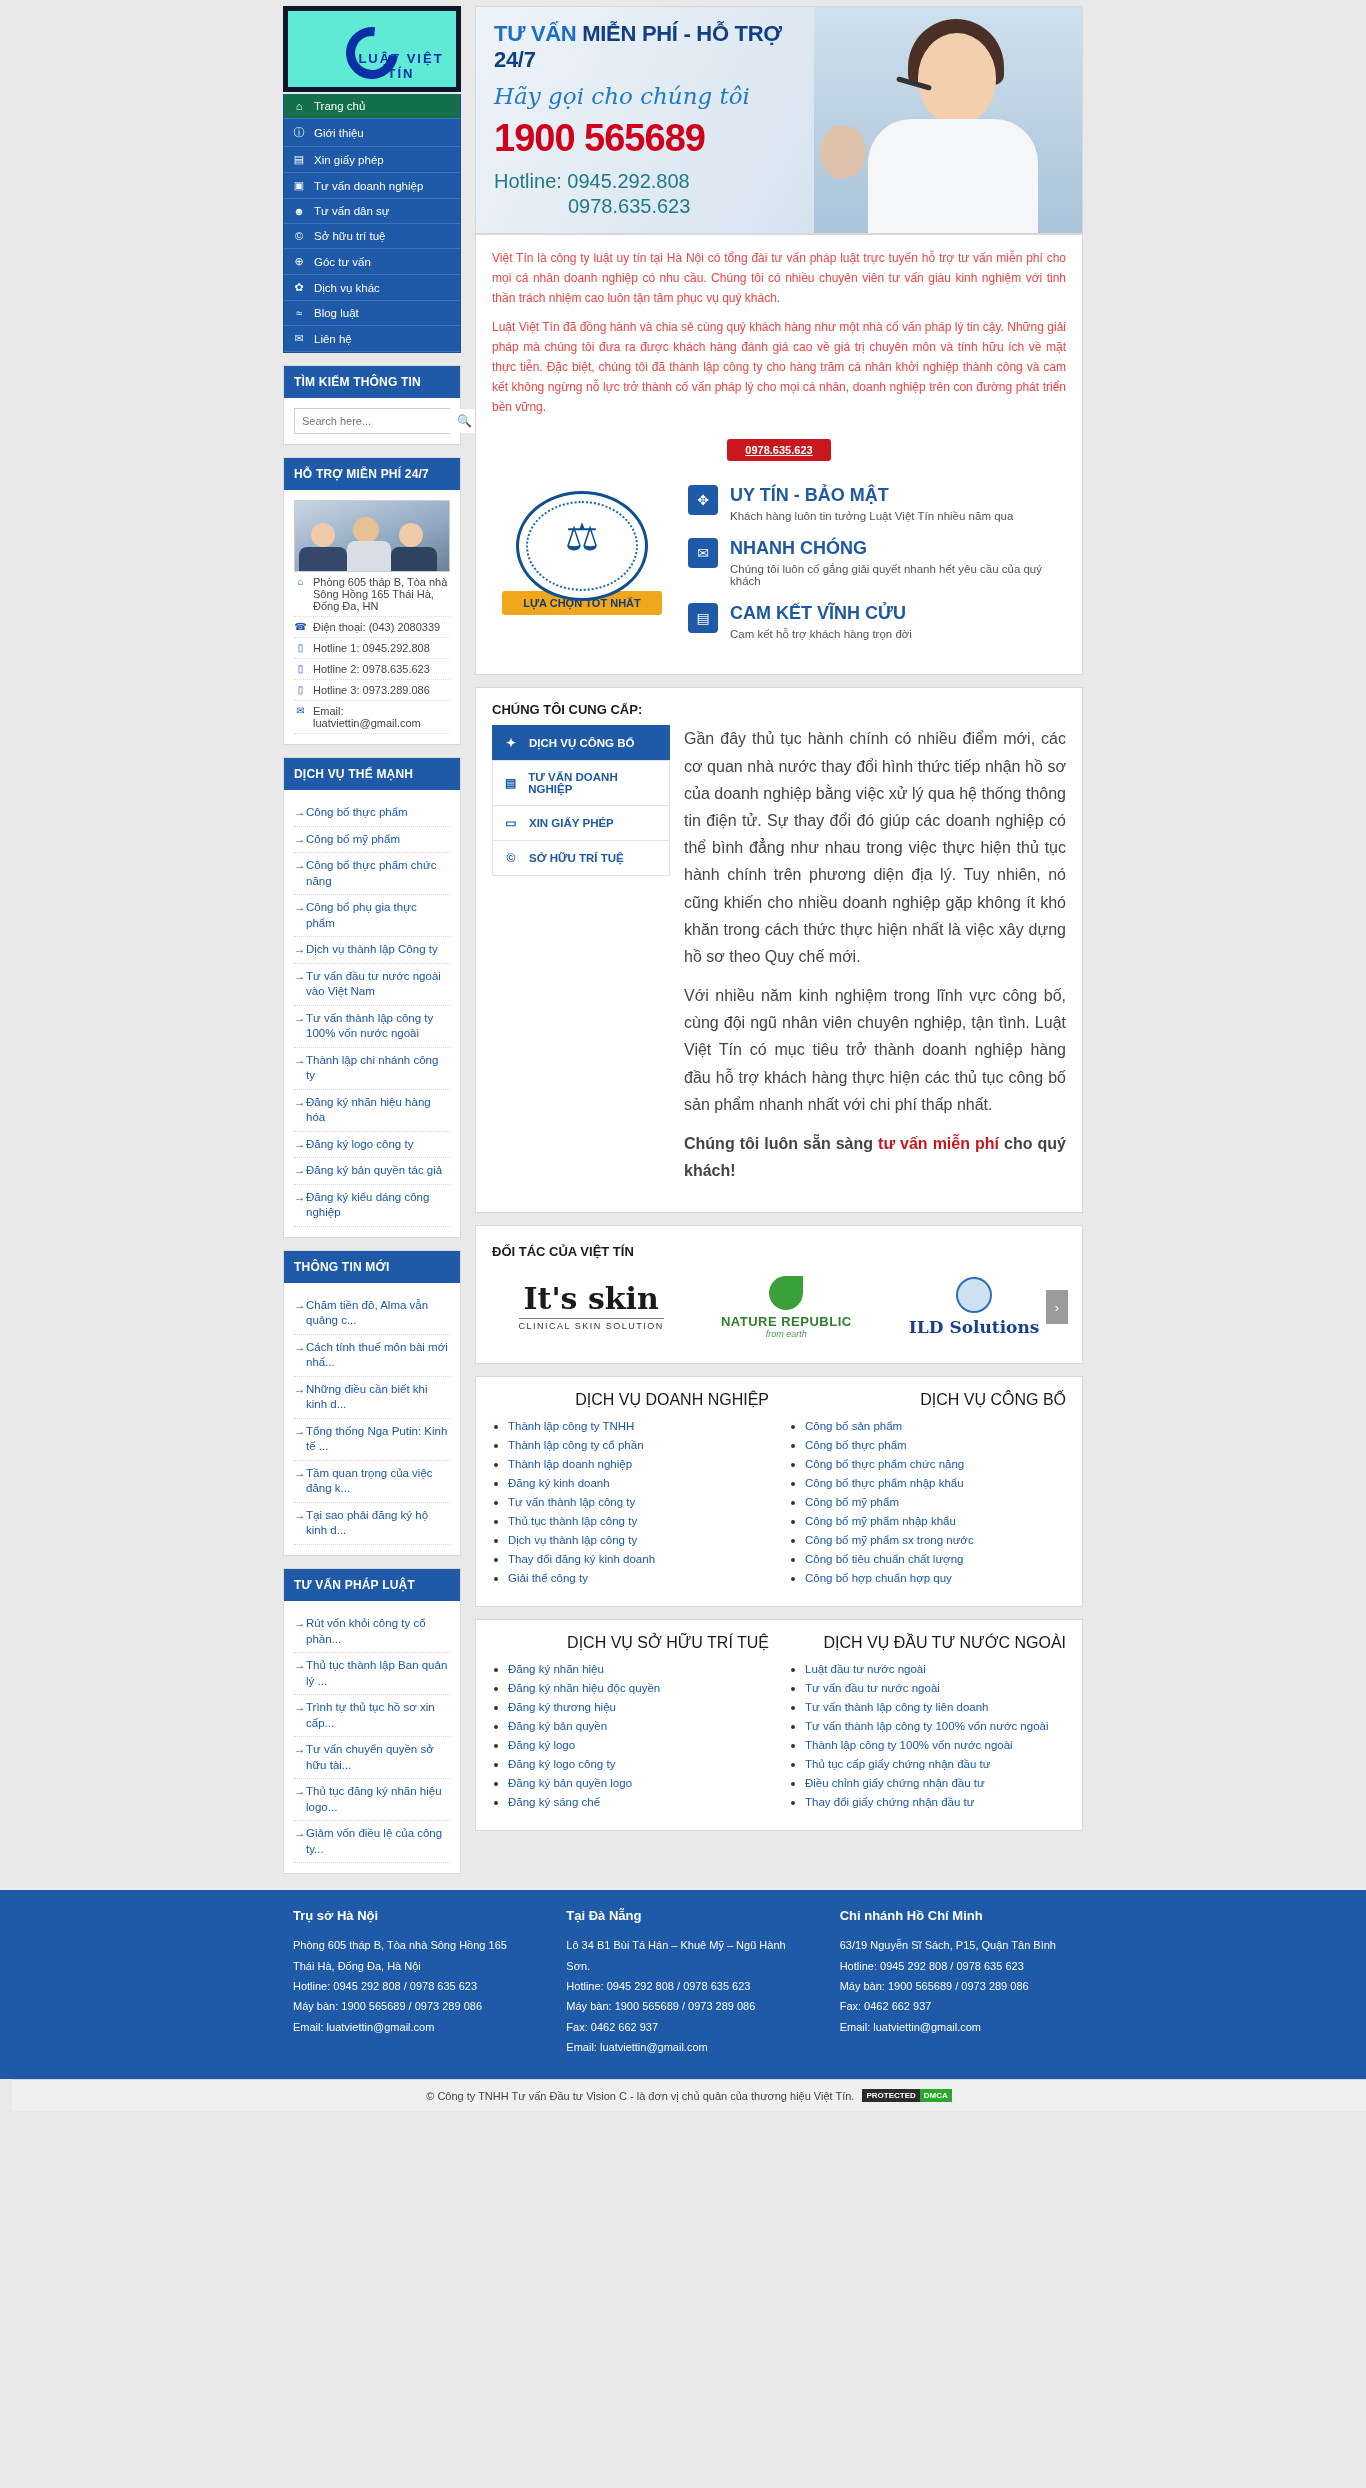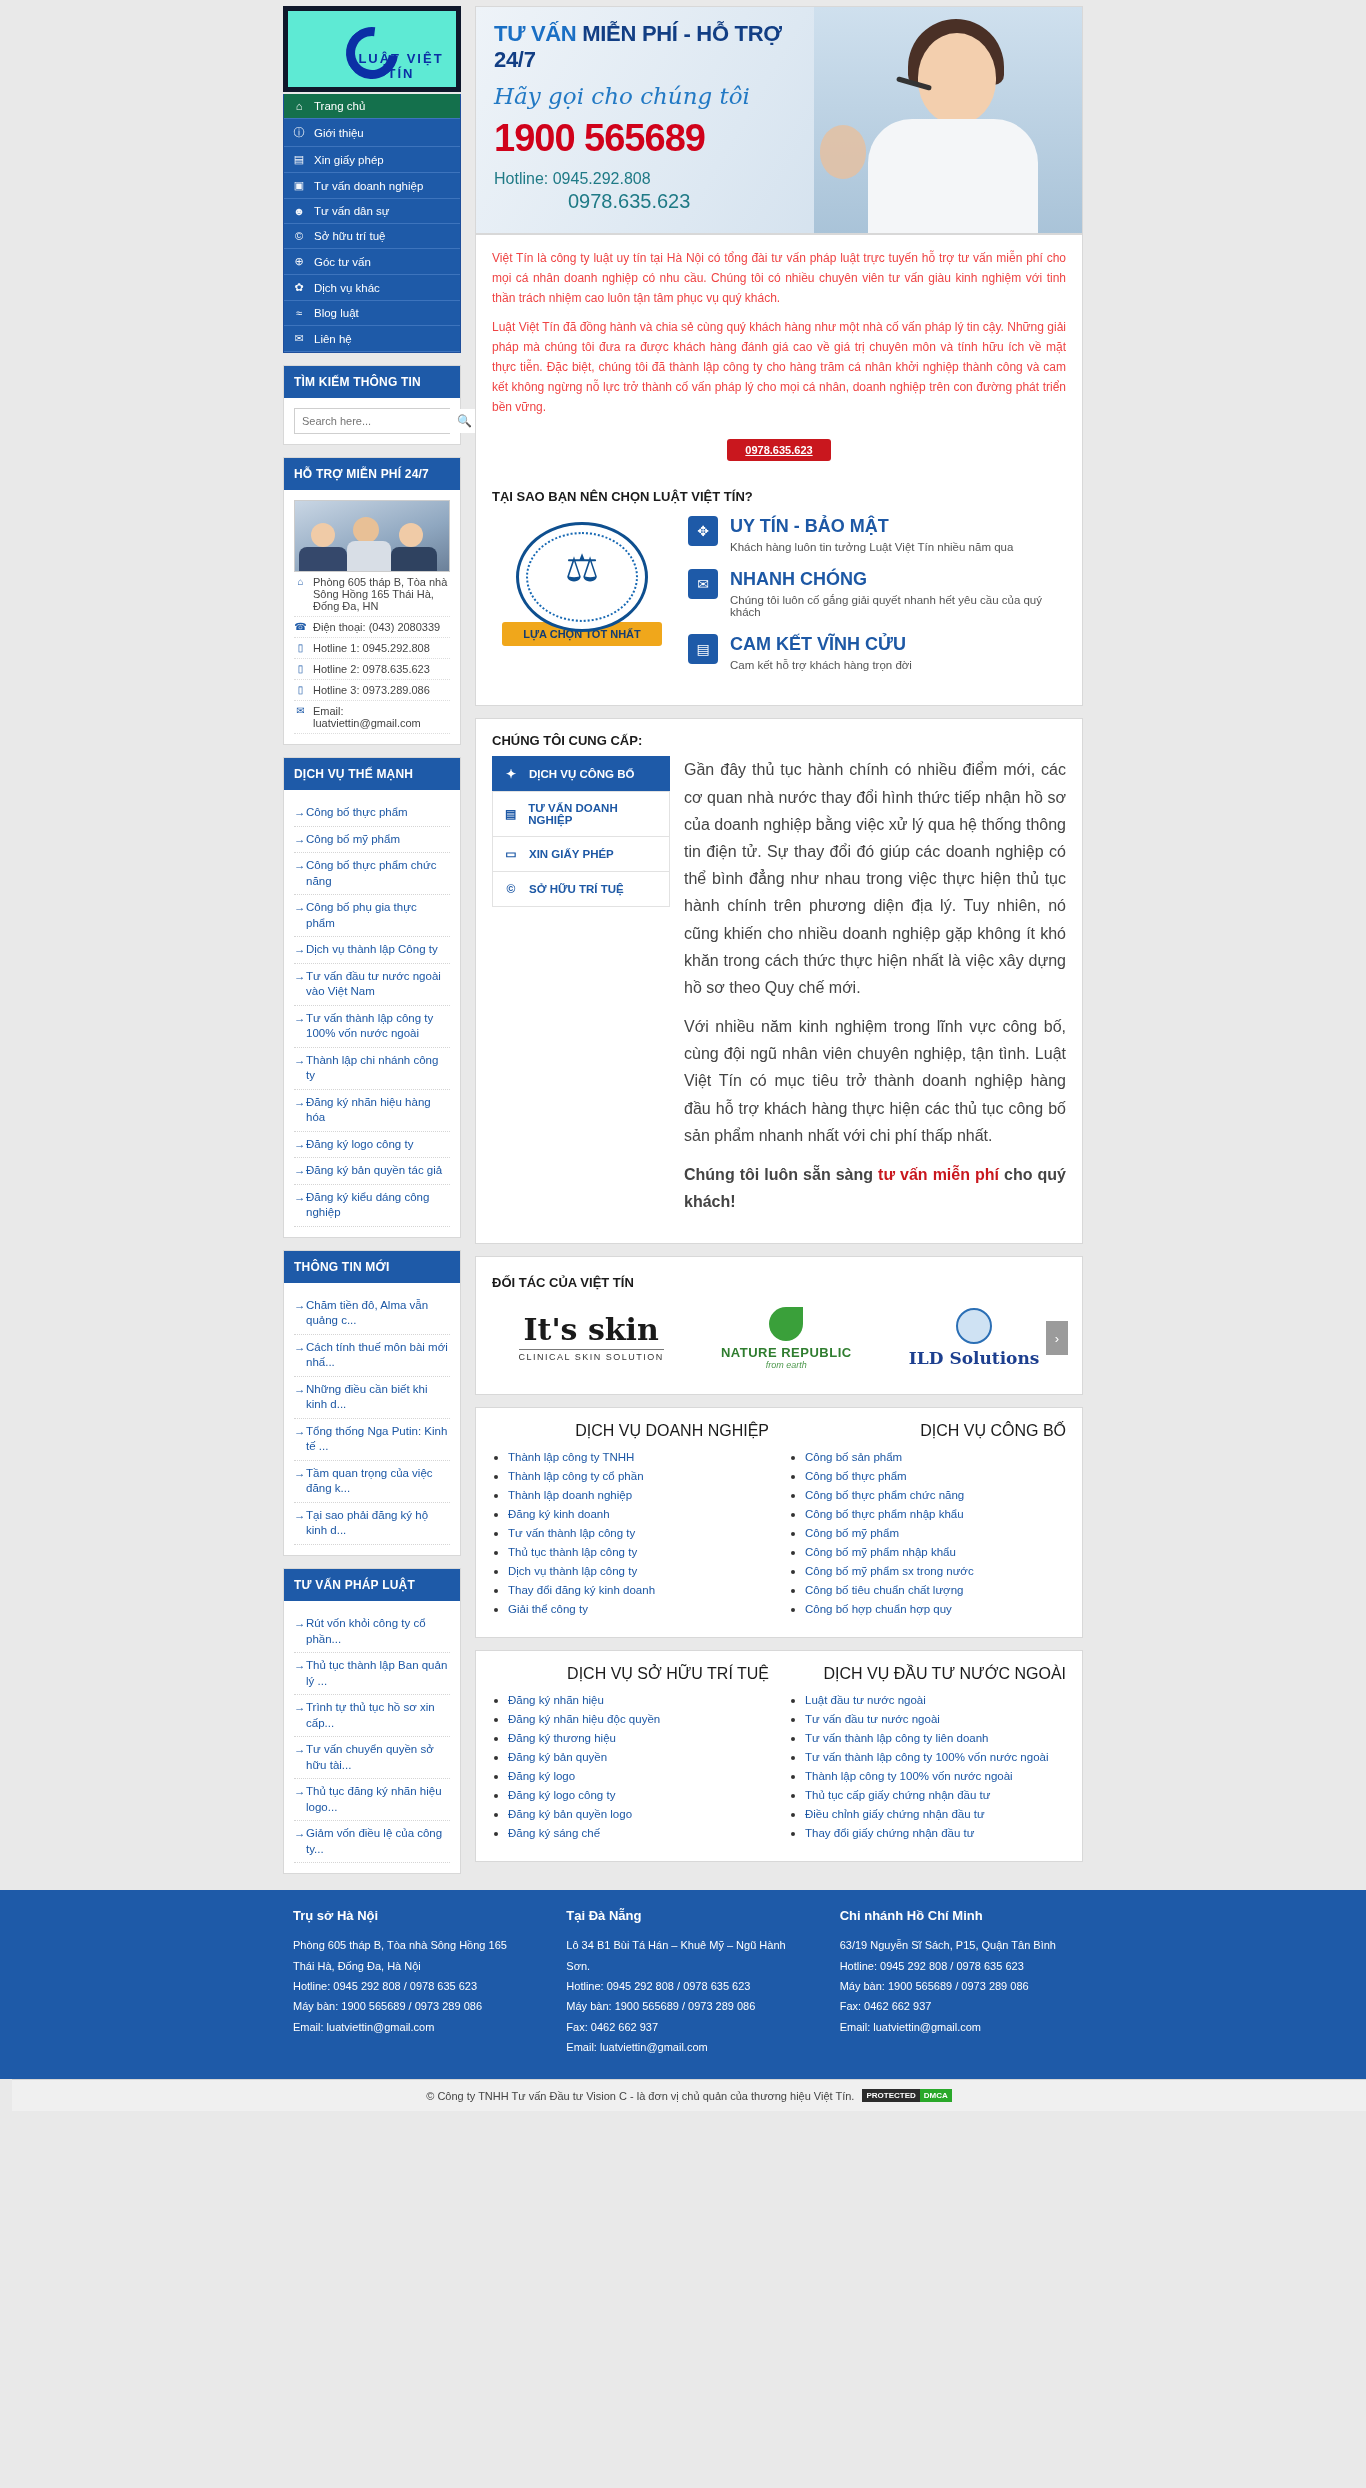--- a/index.html
+++ b/index.html
@@ -80,21 +80,21 @@
   .banner {
     height:228px; position:relative; overflow:hidden;
     background:linear-gradient(120deg,#eef3f8 0%,#dde8f2 45%,#c7d8e8 100%);
     border:1px solid #d8d8d8;
   }
   .banner-txt { position:absolute; left:18px; top:14px; width:330px; }
   .bn1 { font-size:22px; font-weight:bold; color:#1a6fc4; letter-spacing:-.3px; }
   .bn1 b { color:#123e84; }
   .bn2 { font-family:"DejaVu Serif", serif; font-style:italic; font-size:23px; color:#2279c4; margin-top:10px; }
   .bn3 { font-size:38px; font-weight:bold; color:#d0021b; margin-top:8px; letter-spacing:-1px; }
-  .bn4 { font-size:16px; color:#1f7a86; margin-top:10px; }
+  .bn4 { font-size:20px; color:#1f7a86; margin-top:10px; }
   .bn5 { font-size:20px; color:#1f7a86; margin-top:2px; padding-left:74px; }
   .banner-photo { position:absolute; right:0; top:0; width:268px; height:228px; background:linear-gradient(180deg,#cfe0ee,#a9c3d8); }
   .bp-head { position:absolute; right:86px; top:26px; width:78px; height:92px; border-radius:40px/46px; background:#f3cfae; }
   .bp-hair { position:absolute; right:78px; top:12px; width:96px; height:66px; border-radius:48px 48px 10px 10px; background:#4a3026; }
   .bp-body { position:absolute; right:44px; top:112px; width:170px; height:116px; border-radius:44px 44px 0 0; background:#f4f6f8; }
   .bp-mic { position:absolute; right:150px; top:74px; width:36px; height:5px; background:#333; border-radius:3px; transform:rotate(16deg); }
   .bp-head2 { position:absolute; right:216px; top:118px; width:46px; height:54px; border-radius:24px/27px; background:#e7bf9e; opacity:.8; }
 
   .intro { padding:14px 16px 6px; font-size:12px; line-height:1.65; color:#ef4444; text-align:justify; }
   .intro p { margin:0 0 10px; }
@@ -386,21 +386,20 @@
         </div>
       </div>
 
       <div class="card">
         <div class="intro">
           <p>Việt Tín là công ty luật uy tín tại Hà Nội có tổng đài tư vấn pháp luật trực tuyến hỗ trợ tư vấn miễn phí cho mọi cá nhân doanh nghiệp có nhu cầu. Chúng tôi có nhiều chuyên viên tư vấn giàu kinh nghiệm với tinh thần trách nhiệm cao luôn tận tâm phục vụ quý khách.</p>
           <p>Luật Việt Tín đã đồng hành và chia sẻ cùng quý khách hàng như một nhà cố vấn pháp lý tin cậy. Những giải pháp mà chúng tôi đưa ra được khách hàng đánh giá cao về giá trị chuyên môn và tính hữu ích về mặt thực tiễn. Đặc biệt, chúng tôi đã thành lập công ty cho hàng trăm cá nhân khởi nghiệp thành công và cam kết không ngừng nỗ lực trở thành cố vấn pháp lý cho mọi cá nhân, doanh nghiệp trên con đường phát triển bền vững.</p>
         </div>
         <a class="hotline-pill" href="#">0978.635.623</a>
 
-        <div class="sec-title">TẠI SAO BẠN NÊN CHỌN LUẬT VIỆT TÍN?</div>
         <div class="why">
           <div class="seal">
             <div class="seal-ring">
                 <div class="scale">⚖</div>
               </div>
             <div class="seal-ribbon">LỰA CHỌN TỐT NHẤT</div>
           </div>
           <div class="why-list">
             <div class="why-item">
               <div class="why-ico">✥</div>

